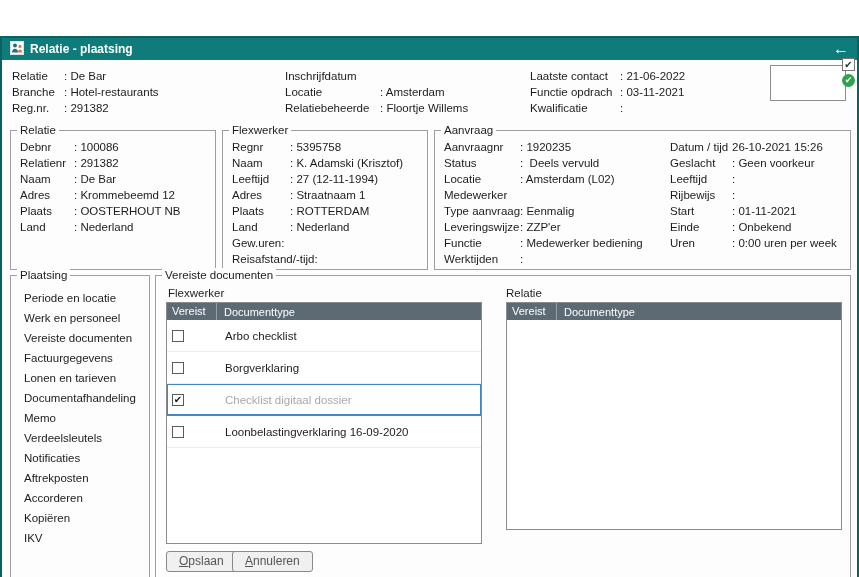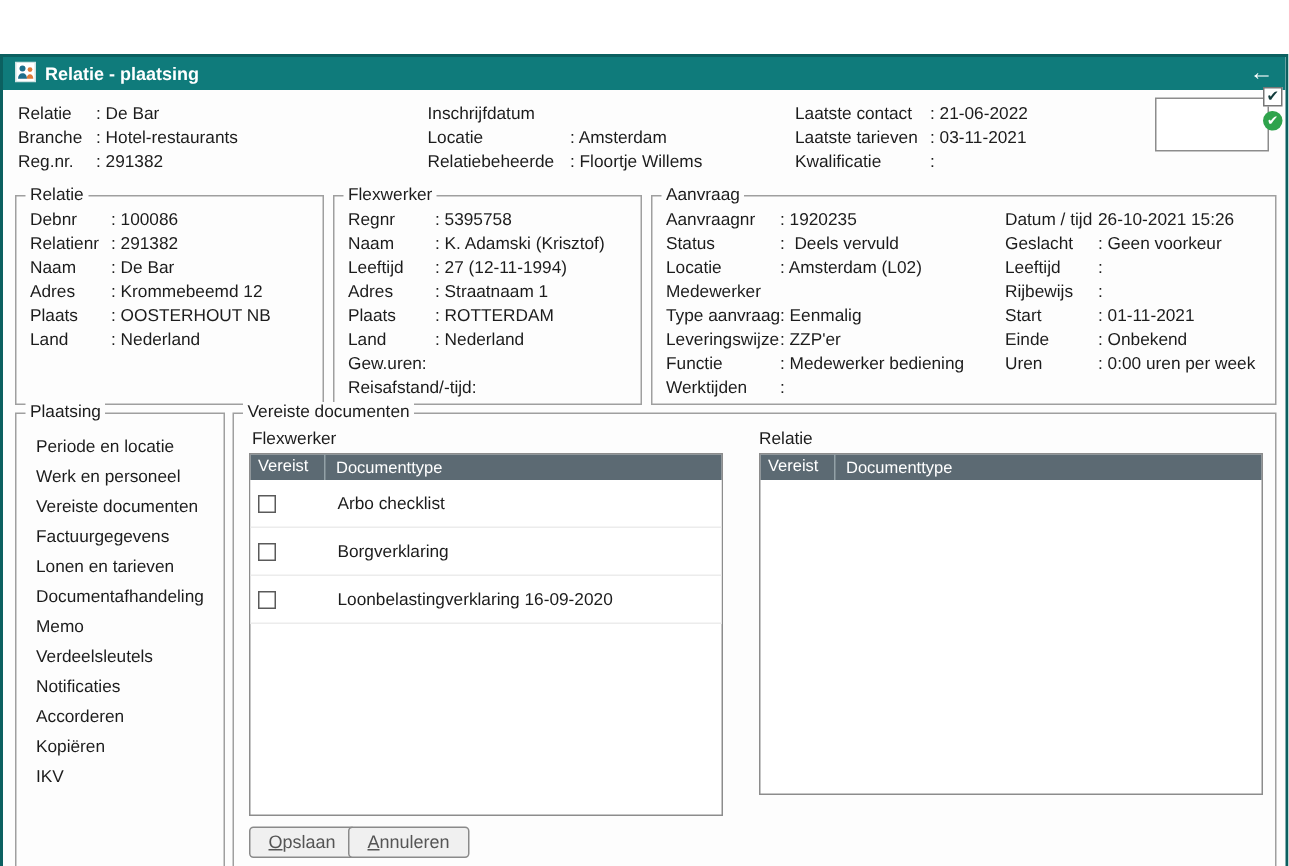--- a/index.html
+++ b/index.html
@@ -120,21 +120,21 @@
           <span class="lbl">Relatiebeheerde</span>
           <span class="val">: Floortje Willems</span>
         </div>
     </div>
     <div class="hcol hcol3">
       <div class="row">
           <span class="lbl">Laatste contact</span>
           <span class="val">: 21-06-2022</span>
         </div>
       <div class="row">
-          <span class="lbl">Laatste tarieven</span>
+          <span class="lbl">Functie opdrach</span>
           <span class="val">: 03-11-2021</span>
         </div>
       <div class="row">
           <span class="lbl">Kwalificatie</span>
           <span class="val">:</span>
         </div>
     </div>
     <div class="preview-box"></div>
     <span class="hdr-cb checked"></span>
     <span class="status-ok">✔</span>
@@ -280,20 +280,21 @@
     <div class="menu">
       <div class="menu-item">Periode en locatie</div>
       <div class="menu-item">Werk en personeel</div>
       <div class="menu-item">Vereiste documenten</div>
       <div class="menu-item">Factuurgegevens</div>
       <div class="menu-item">Lonen en tarieven</div>
       <div class="menu-item">Documentafhandeling</div>
       <div class="menu-item">Memo</div>
       <div class="menu-item">Verdeelsleutels</div>
       <div class="menu-item">Notificaties</div>
+      <div class="menu-item">Aftrekposten</div>
       <div class="menu-item">Accorderen</div>
       <div class="menu-item">Kopiëren</div>
       <div class="menu-item">IKV</div>
     </div>
   </div>
 
   <div class="fs fs-documents">
     <span class="legend">Vereiste documenten</span>
 
     <span class="sub-label flex">Flexwerker</span>
@@ -308,20 +309,26 @@
               <span class="cb"></span>
             </span>
           <span class="doc-name">Arbo checklist</span>
         </div>
         <div class="doc-row">
           <span class="cb-cell">
               <span class="cb"></span>
             </span>
           <span class="doc-name">Borgverklaring</span>
         </div>
+        <div class="doc-row selected">
+          <span class="cb-cell">
+              <span class="cb checked"></span>
+            </span>
+          <span class="doc-name">Checklist digitaal dossier</span>
+        </div>
         <div class="doc-row">
           <span class="cb-cell">
               <span class="cb"></span>
             </span>
           <span class="doc-name">Loonbelastingverklaring 16-09-2020</span>
         </div>
       </div>
     </div>
 
     <span class="sub-label rel">Relatie</span>

